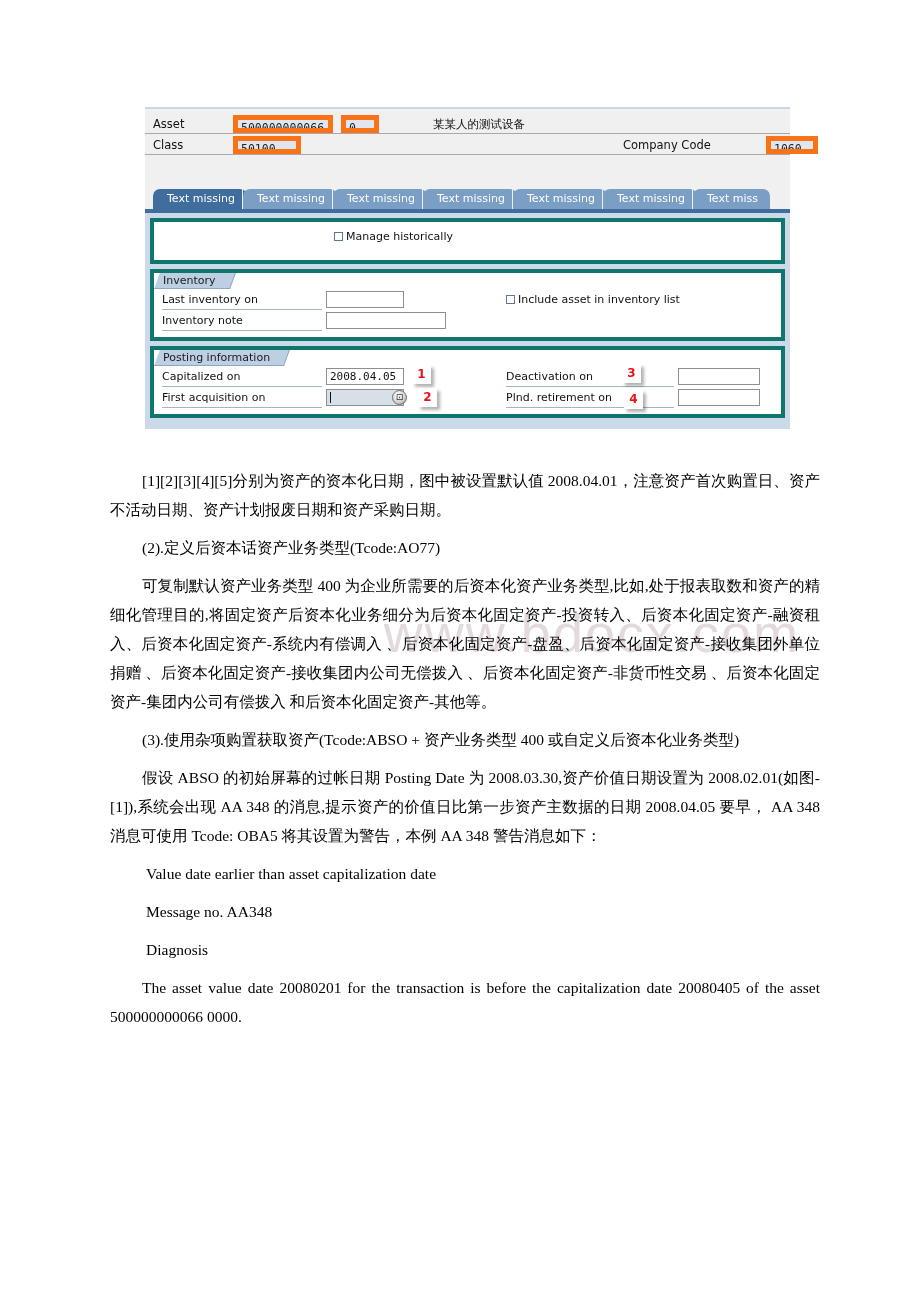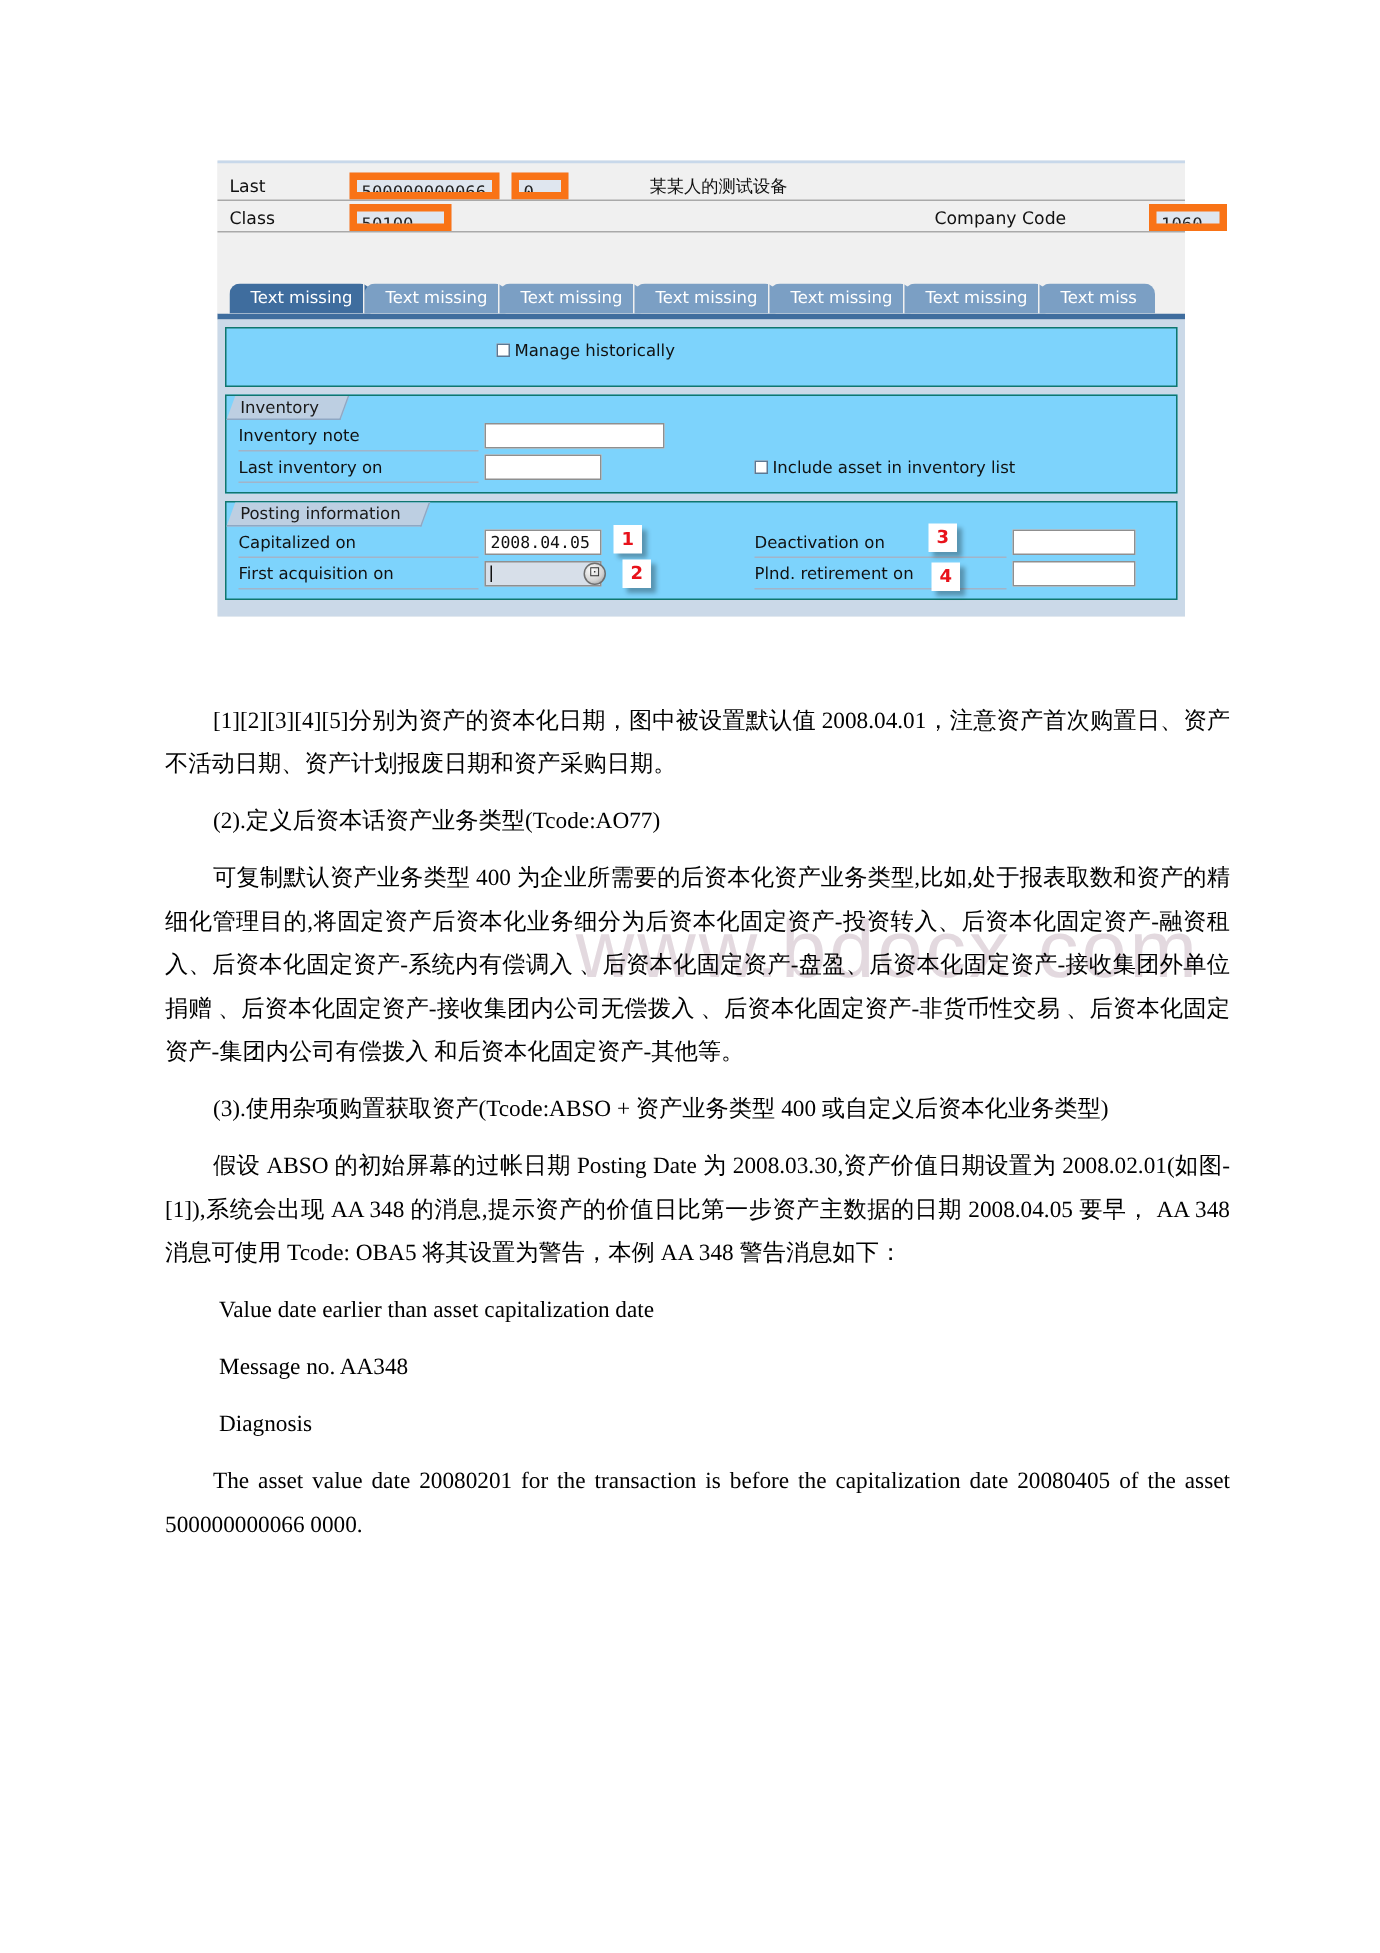--- a/index.html
+++ b/index.html
@@ -151,22 +151,22 @@
     background: #3f6d9e;
   }
 
   
   .panel-body {
     background: #cbd9e8;
     padding: 5px 5px 6px 5px;
   }
   .group {
     position: relative;
-    border: 1px solid #0f766e;
-    background: #7dd3fc;
+    border: 4px solid #0f766e;
+    background: #ffffff;
     margin-bottom: 5px;
   }
   .group.first { height: 38px; }
   .group-title {
     position: absolute;
     left: 0;
     top: 0;
     height: 15px;
     line-height: 15px;
     padding: 0 16px 0 6px;
@@ -302,21 +302,21 @@
 </head>
 <body>
 
 <div id="watermark">www.bdocx.com</div>
 
 <div id="sap-screenshot">
 
   <div class="header-area">
 
     <div class="hdr-row">
-      <span class="hdr-label">Last</span>
+      <span class="hdr-label">Asset</span>
       <span class="inputbox" id="asset-main-input">500000000066</span>
       <span class="inputbox" id="asset-sub-input">0</span>
       <span id="asset-desc">某某人的测试设备</span>
       <span class="hdr-underline"></span>
     </div>
 
     <div class="hdr-row">
       <span class="hdr-label">Class</span>
       <span class="inputbox" id="class-input">50100</span>
       <span id="company-code-label">Company Code</span>
@@ -338,30 +338,30 @@
       <div class="chk-row" id="manage-historically-row">
         <span class="chk"></span><span class="chk-label">Manage historically</span>
       </div>
     </div>
 
     <div class="group">
       <div class="group-title"><span>Inventory</span></div>
       <div class="group-content">
 
         <div class="frow">
-          <span class="flabel" style="left:8px;">Inventory note</span>
-          <span class="fline" style="left:8px; width:160px;"></span>
-          <span class="fbox" style="left:172px; width:120px;"></span>
-        </div>
-
-        <div class="frow">
           <span class="flabel" style="left:8px;">Last inventory on</span>
           <span class="fline" style="left:8px; width:160px;"></span>
           <span class="fbox" style="left:172px; width:78px;"></span>
           <span style="position:absolute;left:352px;top:3px;"><span class="chk"></span><span class="chk-label">Include asset in inventory list</span></span>
+        </div>
+
+        <div class="frow">
+          <span class="flabel" style="left:8px;">Inventory note</span>
+          <span class="fline" style="left:8px; width:160px;"></span>
+          <span class="fbox" style="left:172px; width:120px;"></span>
         </div>
 
       </div>
     </div>
 
     <div class="group">
       <div class="group-title"><span>Posting information</span></div>
       <div class="group-content">
 
         <div class="frow">

